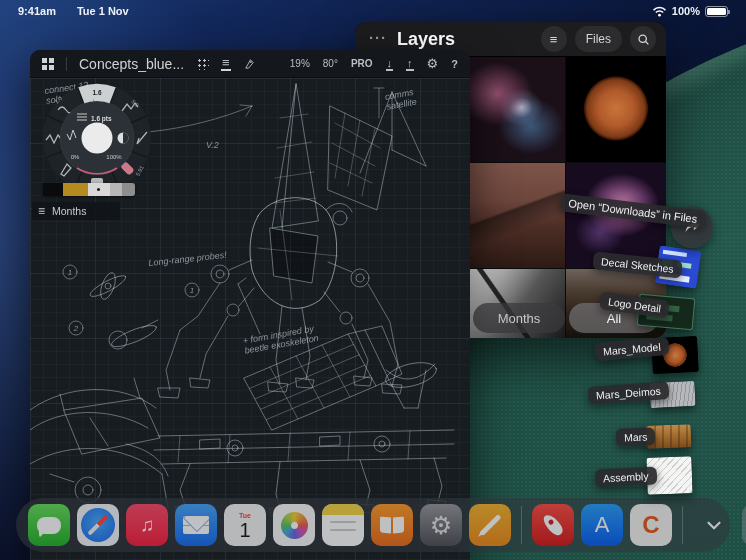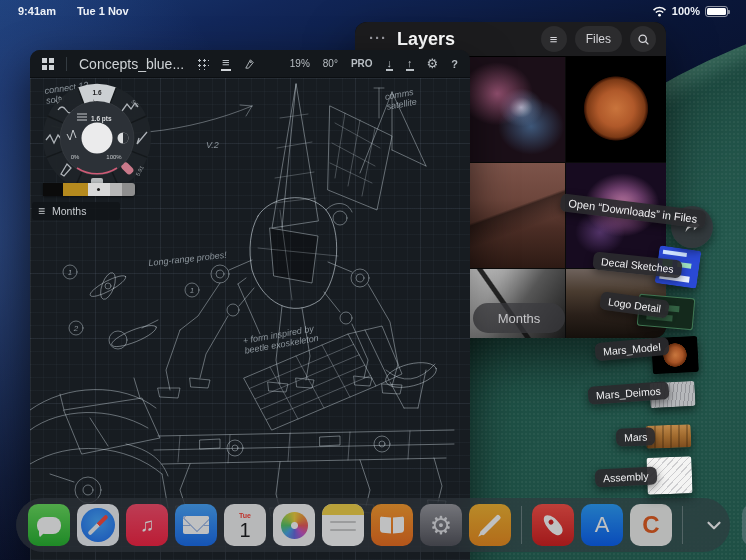--- a/index.html
+++ b/index.html
@@ -210,20 +210,21 @@
         <span class="ph-circle">
           <svg width="13" height="13" viewBox="0 0 16 16">
             <circle cx="7" cy="7" r="4.5" stroke="#d6d6da" stroke-width="1.6" fill="none"></circle>
             <line x1="10.5" y1="10.5" x2="14" y2="14" stroke="#d6d6da" stroke-width="1.6"></line>
           </svg>
         </span>
       </span>
     </div>
 
     <div class="ph-seg seg-months">Months</div>
+    <div class="ph-seg seg-all">All</div>
   </div>
 
   <div class="concepts-win">
     <div class="cw-titlebar">
       <span class="icon-appgrid"></span>
       <span class="cw-sep"></span>
       <span class="cw-title">Concepts_blue...</span>
       <span class="icon-dotgrid"></span>
       <span class="icon-lines">≡</span>
       <svg width="13" height="13" viewBox="0 0 14 14">

